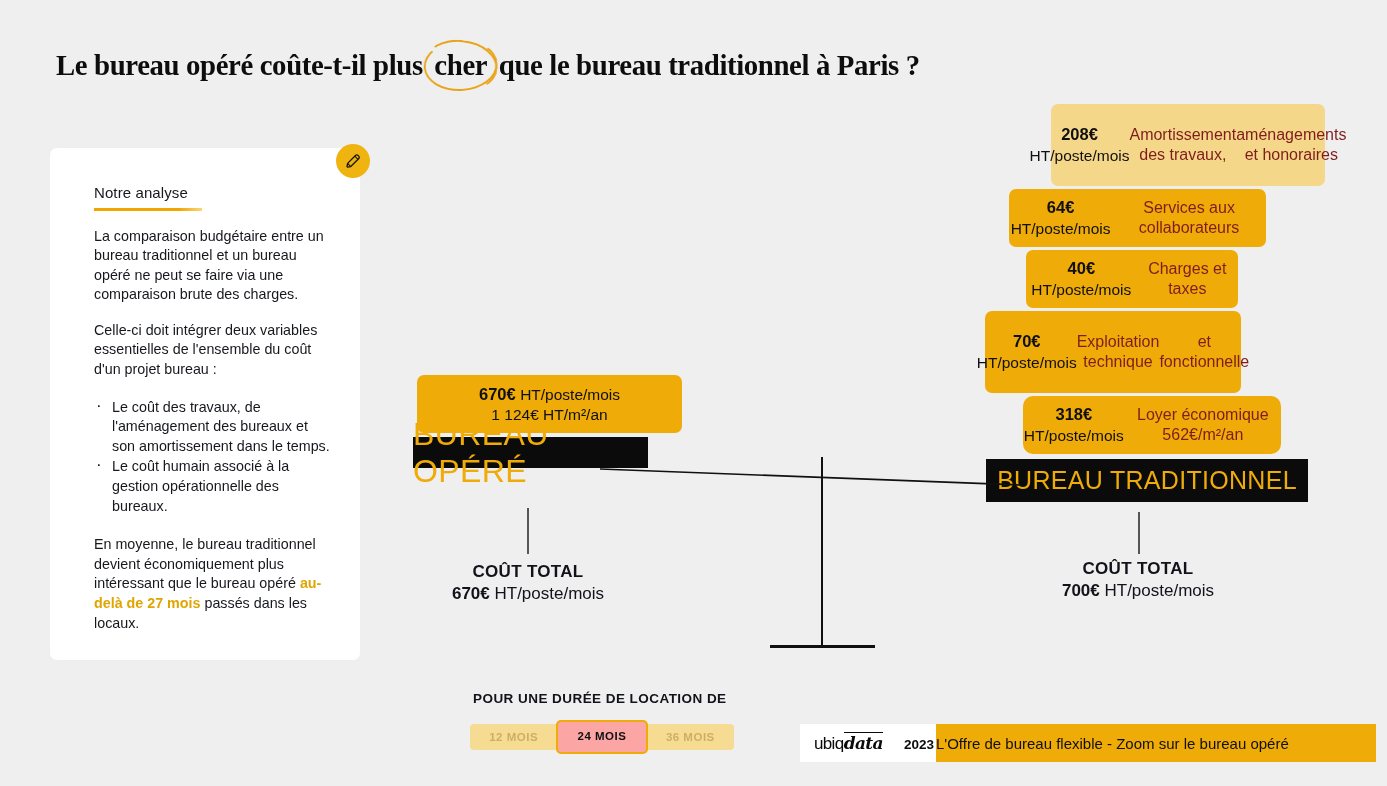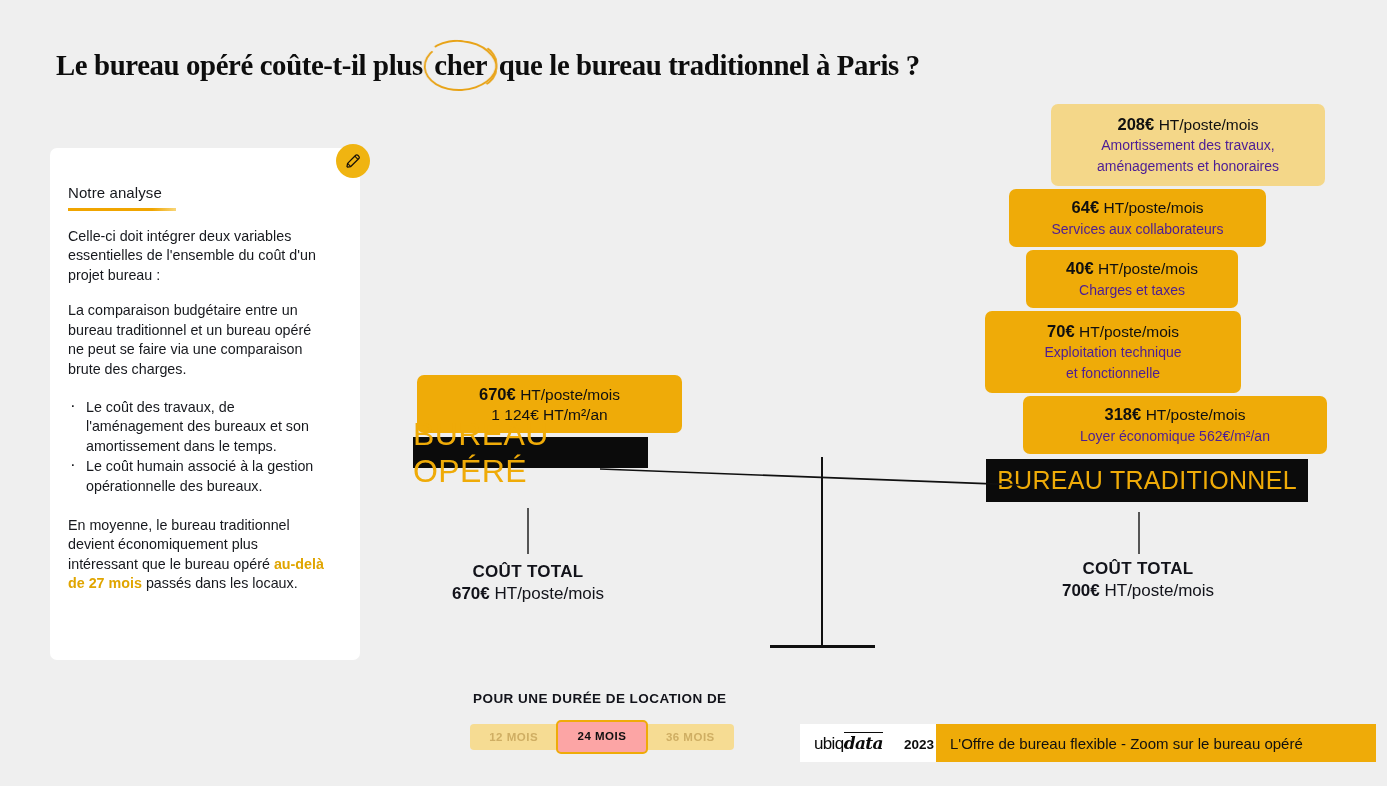--- a/index.html
+++ b/index.html
@@ -41,21 +41,21 @@
     border-left-color: transparent;
     pointer-events: none;
   }
 
   
   #analysis-card {
     position: absolute; left: 50px; top: 148px;
     width: 310px; height: 512px;
     background: #ffffff;
     border-radius: 7px;
-    padding: 36px 30px 0 18px;
+    padding: 36px 30px 0 44px;
   }
   #analysis-title {
     font-size: 15px; font-weight: 400; color: #16181d; letter-spacing: 0.1px;
   }
   #analysis-underline {
     margin-top: 7px; width: 108px; height: 2.5px;
     background: linear-gradient(90deg,#f0a500 0%, #f0a500 78%, #f8d679 100%);
   }
   .para {
     margin-top: 16px;
@@ -105,29 +105,29 @@
   #op-total {
     position: absolute; left: 408px; top: 562px; width: 240px;
     text-align: center;
   }
 
   
   .trad-block {
     position: absolute;
     background: #efab08;
     border-radius: 7px;
-    display: flex; flex-direction: column; align-items: center; justify-content: center;
+    display: flex; flex-direction: row; align-items: center; justify-content: center;
     text-align: center;
   }
   .trad-block .line { line-height: 20.5px; }
   #trad-block-0 { left: 1051px; top: 104px; width: 274px; height: 82px; background: #f4d789; }
   #trad-block-1 { left: 1009px; top: 189px; width: 257px; height: 58px; }
   #trad-block-2 { left: 1026px; top: 250px; width: 212px; height: 58px; }
   #trad-block-3 { left: 985px; top: 311px; width: 256px; height: 82px; }
-  #trad-block-4 { left: 1023px; top: 396px; width: 304px; height: 58px; }
+  #trad-block-4 { left: 1023px; top: 396px; width: 258px; height: 58px; border-radius: 10px; }
 
   #trad-label {
     position: absolute; left: 986px; top: 459px;
     width: 322px; height: 43px;
     background: #0b0b0b;
     display: flex; align-items: center; justify-content: center;
     color: #efab08; font-size: 25px; font-weight: 400; letter-spacing: 0.3px;
   }
   #trad-stem {
     position: absolute; left: 1138px; top: 512px;
@@ -137,21 +137,21 @@
     position: absolute; left: 1018px; top: 559px; width: 240px;
     text-align: center;
   }
 
   .total-head { font-size: 17px; font-weight: 700; color: #12131a; letter-spacing: 0.3px; }
   .total-val  { font-size: 17px; color: #12131a; margin-top: 2px; }
   .total-val b { font-weight: 700; }
 
   .cost-amount { font-weight: 700; font-size: 16.5px; color: #101010; }
   .cost-unit   { font-weight: 400; font-size: 15.5px; color: #101010; }
-  .cost-desc   { font-weight: 400; font-size: 14px; color: #4c1d95; }
+  .cost-desc   { font-weight: 400; font-size: 16px; color: #7f1d1d; }
 
   
   #scale-beam {
     position: absolute; left: 600px; top: 457px;
     width: 420px; height: 40px;
     pointer-events: none;
   }
   #scale-post {
     position: absolute; left: 821px; top: 457px;
     width: 2.2px; height: 188px; background: #101010;
@@ -202,38 +202,38 @@
     font-size: 17px; font-style: italic; font-weight: 700;
     letter-spacing: -0.6px;
     border-top: 1.4px solid #0b0b0b;
   }
   #brand-year { font-size: 13.5px; font-weight: 700; margin-left: 21px; }
   #brand-tag {
     position: absolute; left: 936px; top: 724px;
     width: 440px; height: 38px;
     background: #efab08;
     display: flex; align-items: center;
-    padding-left: 14px;
+    padding-left: 0;
     font-size: 15px; color: #101010;
   }
 </style>
 </head>
 <body>
 
 <div id="stage">
 
   <h1 id="title">
     <span>Le bureau opéré coûte-t-il plus </span><span class="circled"><span class="ellipse"></span><span class="ellipse2"></span><span>cher</span></span><span> que le bureau traditionnel à Paris ?</span>
   </h1>
 
   <div id="analysis-card">
     <div id="analysis-title">Notre analyse</div>
     <div id="analysis-underline"></div>
+    <p class="para">La comparaison budgétaire entre un bureau traditionnel et un bureau opéré ne peut se faire via une comparaison brute des charges.</p>
     <p class="para">Celle-ci doit intégrer deux variables essentielles de l'ensemble du coût d'un projet bureau :</p>
-    <p class="para">La comparaison budgétaire entre un bureau traditionnel et un bureau opéré ne peut se faire via une comparaison brute des charges.</p>
     <div class="bullets">
       <div class="bullet">Le coût des travaux, de l'aménagement des bureaux et son amortissement dans le temps.</div>
       <div class="bullet">Le coût humain associé à la gestion opérationnelle des bureaux.</div>
     </div>
     <p id="closing"><span>En moyenne, le bureau traditionnel devient économiquement plus intéressant que le bureau opéré </span><span class="hl">au-delà de 27 mois</span><span> passés dans les locaux.</span></p>
   </div>
 
   <div id="pencil-badge">
     <svg width="18" height="18" viewBox="0 0 24 24">
       <path d="M4 19.5 L4.8 15.2 L15.6 4.4 C16.4 3.6 17.6 3.6 18.4 4.4 L19.8 5.8 C20.6 6.6 20.6 7.8 19.8 8.6 L9 19.4 L4.7 20.2 Z" fill="none" stroke="#1a1208" stroke-width="1.7" stroke-linejoin="round"></path>

